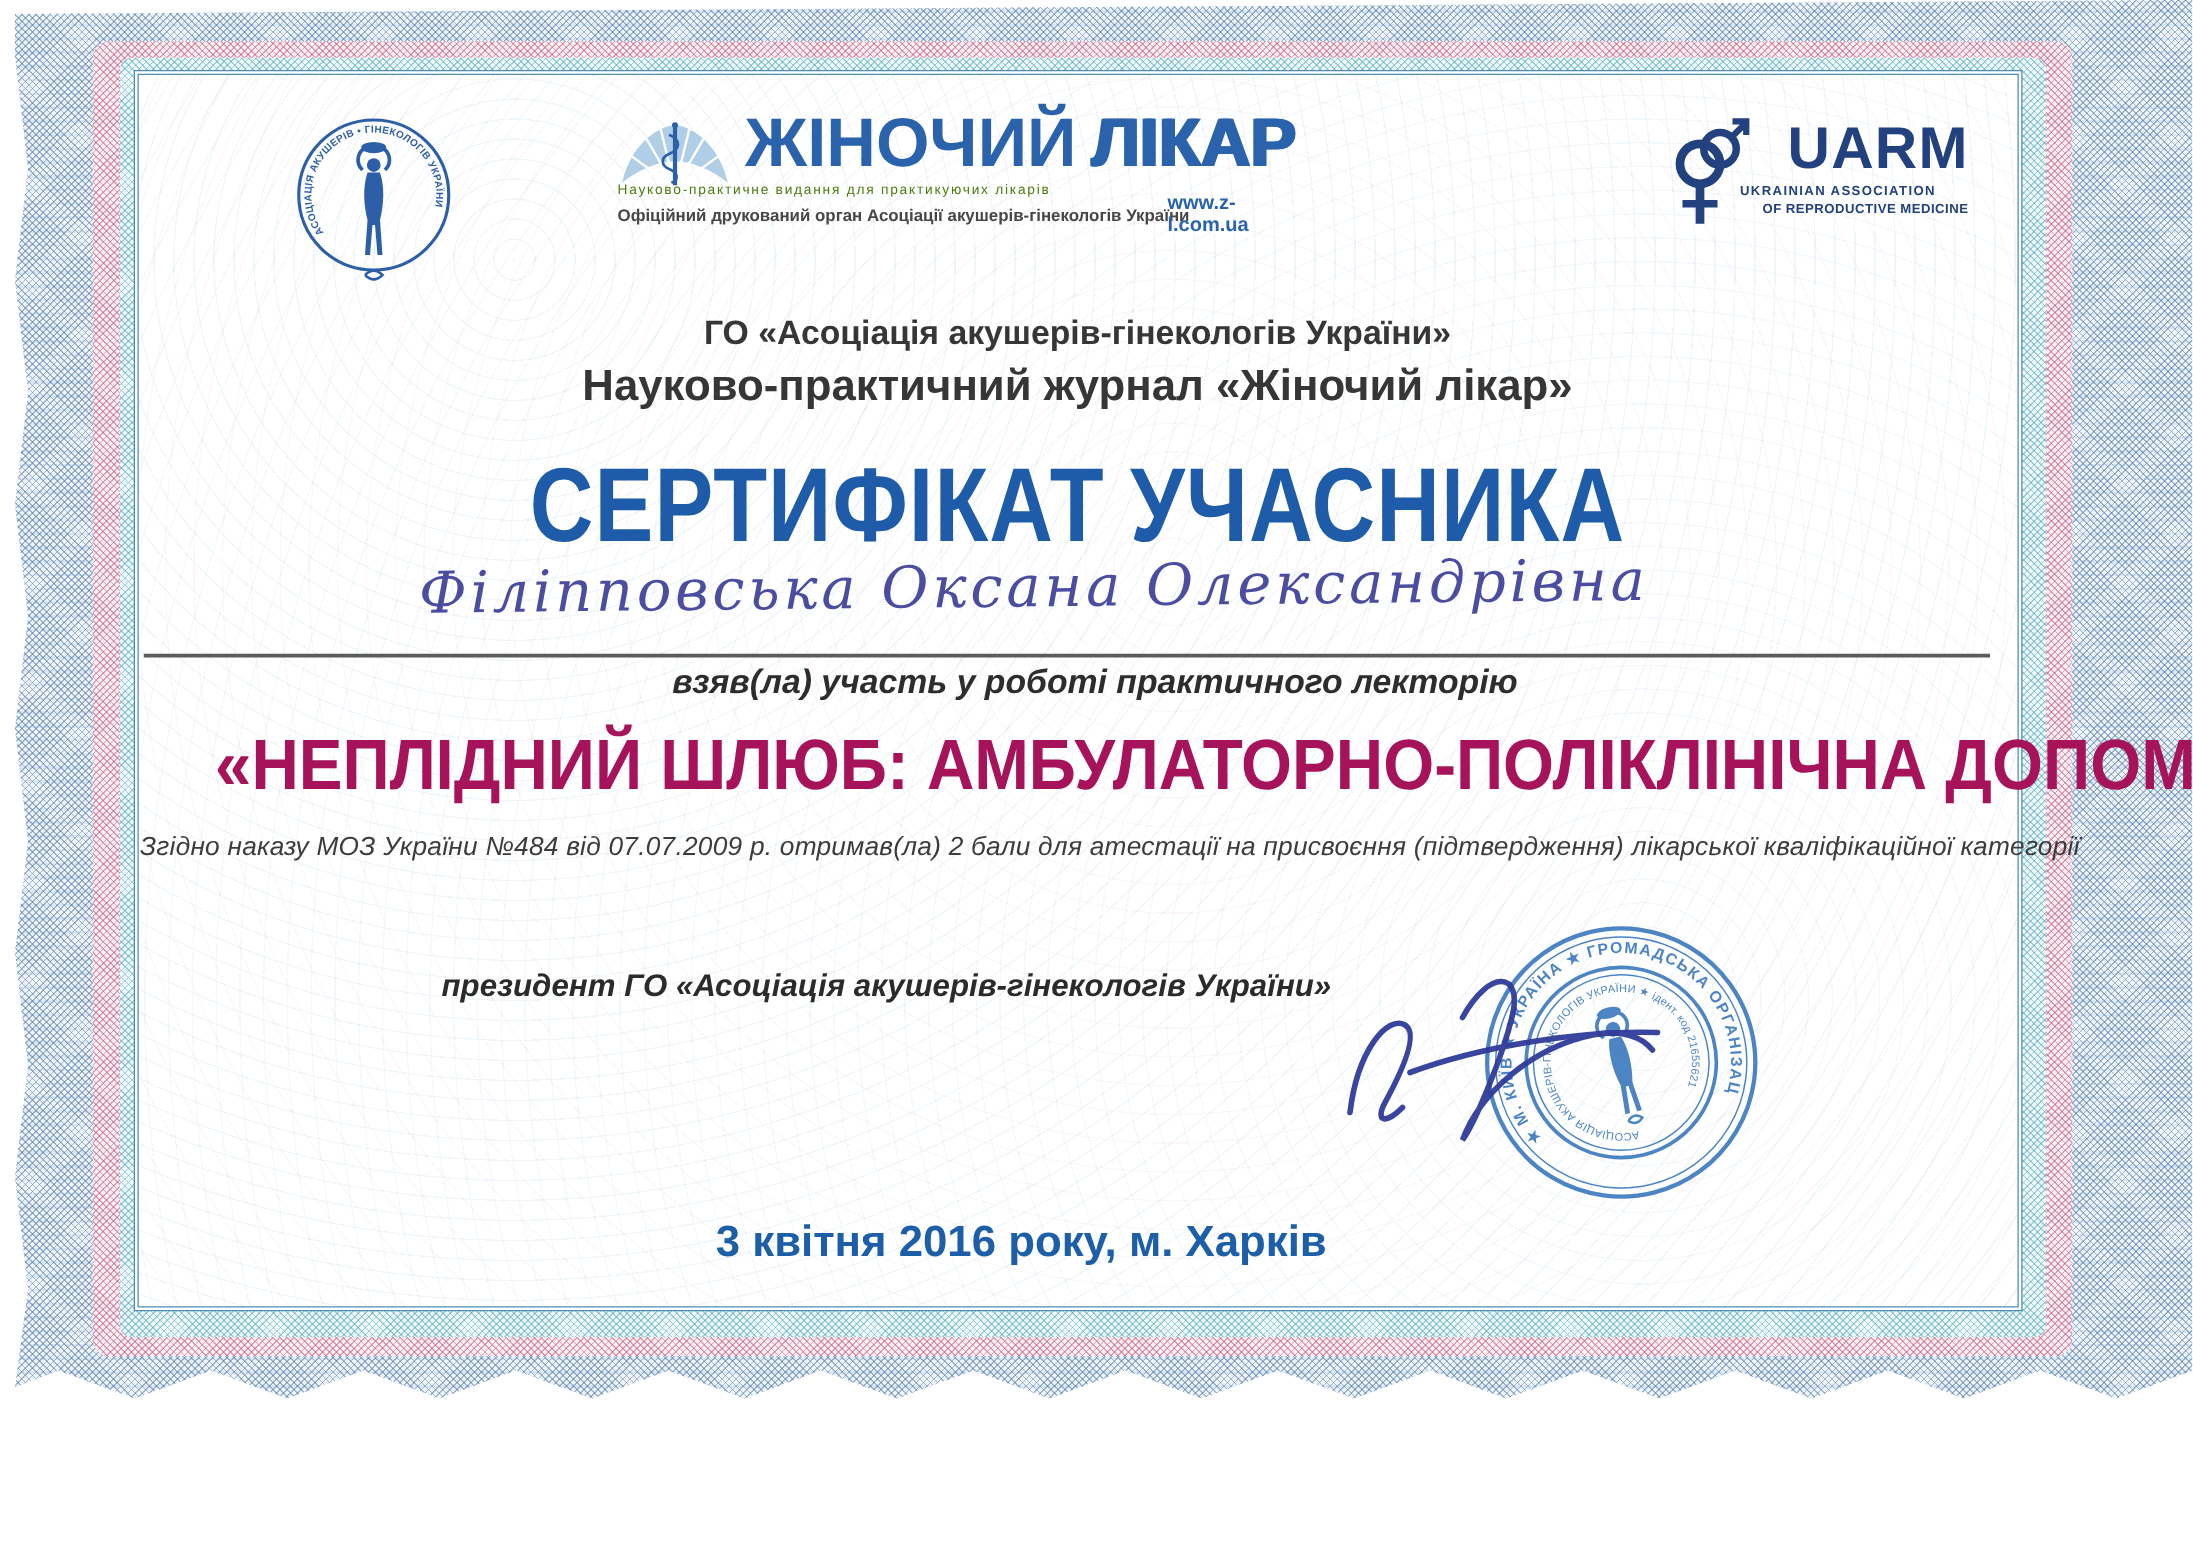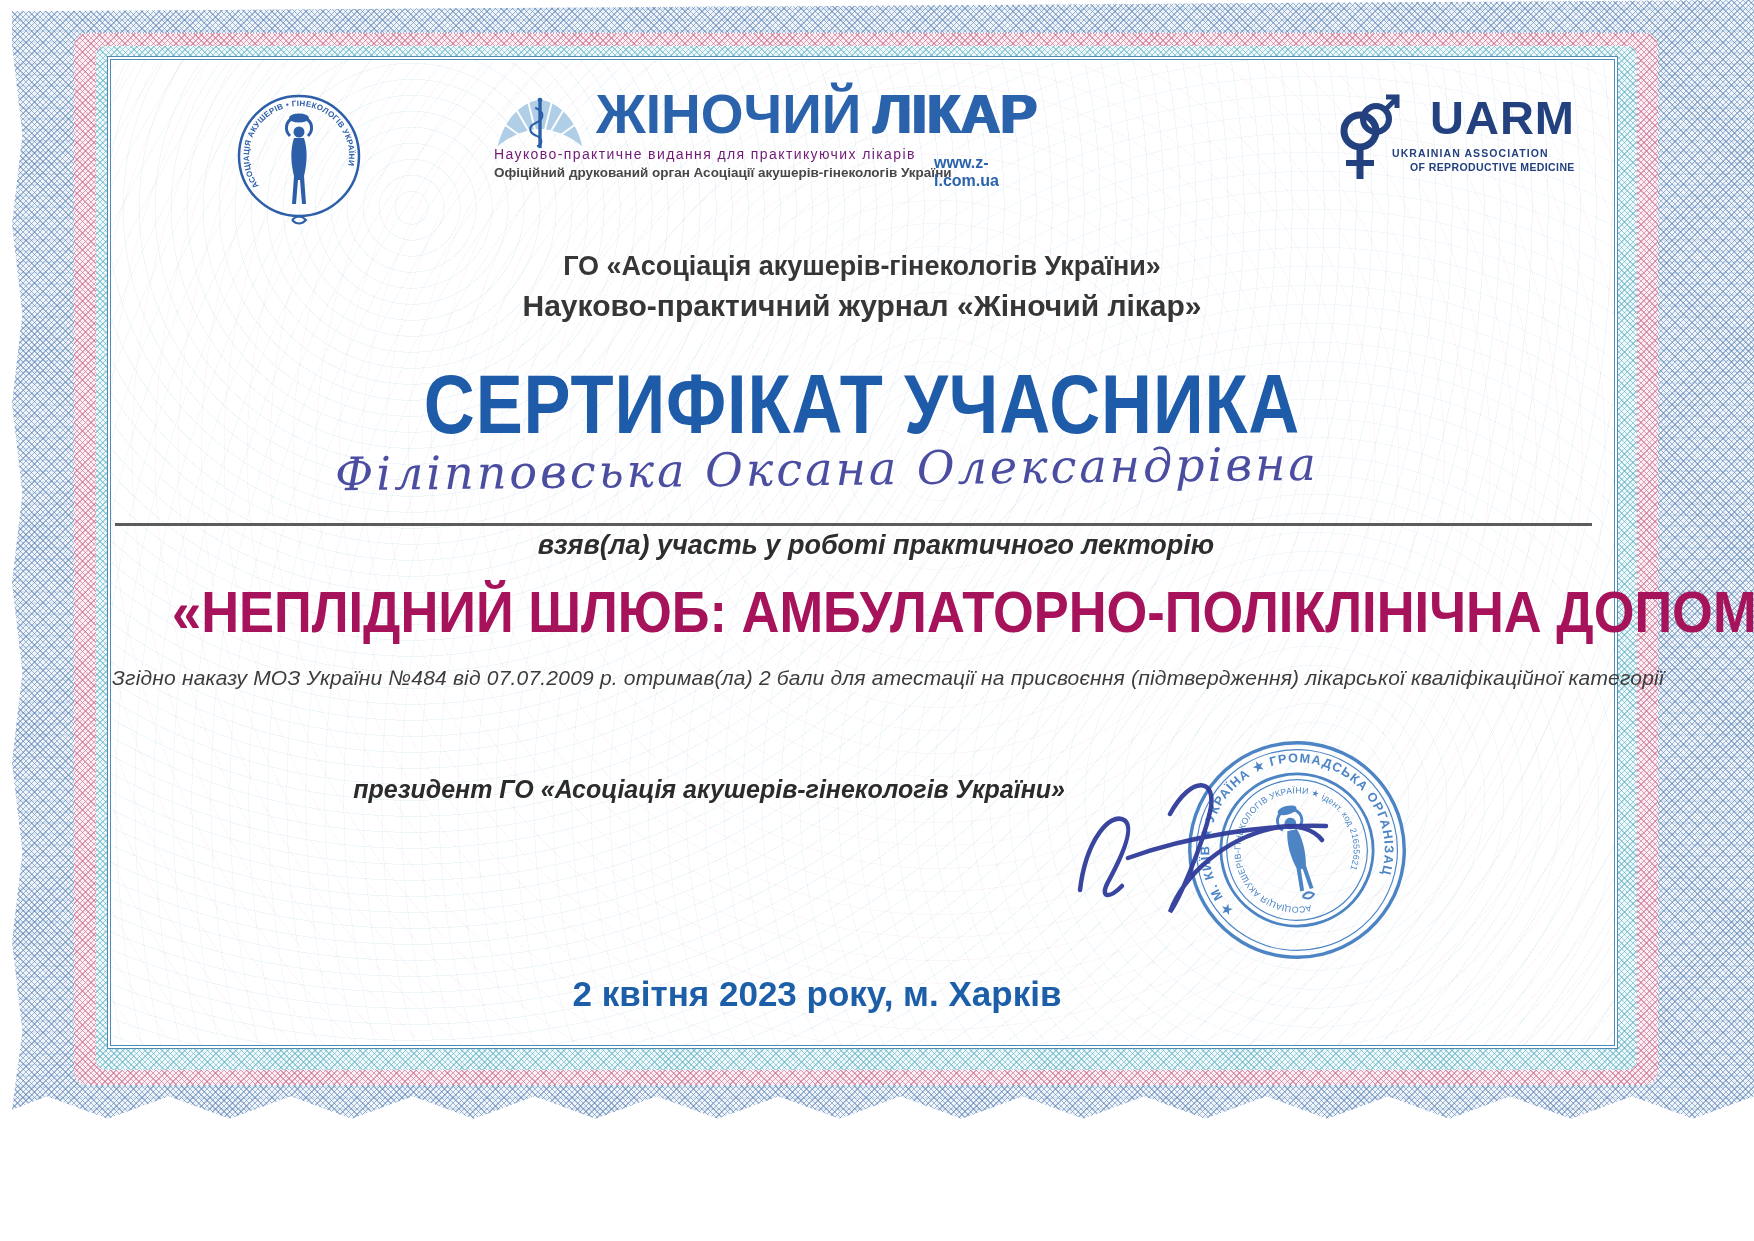--- a/index.html
+++ b/index.html
@@ -44,21 +44,21 @@
       repeating-radial-gradient(circle at 80% 75%, rgba(150,200,225,.12) 0 1px, transparent 1px 19px),
       repeating-radial-gradient(circle at 55% 40%, rgba(230,170,195,.10) 0 1px, transparent 1px 23px);
     border:1px solid #4e8bb5;
     box-shadow:0 0 0 2px #ffffff, 0 0 0 3px #4e8bb5;
   }
 
   
   .ctext{position:absolute;left:112px;width:1500px;text-align:center;white-space:nowrap;}
 
   .header-line1{top:251px;font-size:27px;font-weight:700;color:#363636;}
-  .header-line2{top:289px;font-size:30px;font-weight:700;color:#363636;}
+  .header-line2{top:289px;font-size:35px;font-weight:700;color:#363636;}
 
   .cert-title{top:356px;font-size:84px;font-weight:700;color:#1e5ba8;
               transform:scaleX(.84);letter-spacing:1px;}
 
   .participant-name{top:442px;font-family:"DejaVu Serif",serif;font-style:italic;
                     font-size:46px;color:#4b4da0;letter-spacing:3px;
                     transform:translateX(-35px) rotate(-0.6deg);}
   .name-underline{position:absolute;left:115px;top:523px;width:1477px;height:3px;
                   background:#3f3f3f;opacity:.85;}
 
@@ -76,21 +76,21 @@
   .date-line{top:974px;font-size:35px;font-weight:700;color:#1c5ea8;
              transform:translateX(-45px);}
 
   
   .assoc-logo{position:absolute;left:224px;top:74px;width:150px;height:170px;}
   .journal-logo{position:absolute;left:492px;top:86px;width:556px;height:108px;}
   .jl-icon{position:absolute;left:0;top:6px;}
   .jl-title{position:absolute;left:104px;top:-4px;font-size:55px;color:#2a63ab;
             font-weight:700;letter-spacing:0;white-space:nowrap;text-align:center;}
   .jl-title .bold{text-shadow:1.3px 0 0 #2a63ab,-1.3px 0 0 #2a63ab;margin-left:12px;}
-  .jl-tag1{position:absolute;left:2px;top:60px;font-size:14px;letter-spacing:1.4px;color:#701a75;white-space:nowrap;}
+  .jl-tag1{position:absolute;left:2px;top:60px;font-size:11px;letter-spacing:1.4px;color:#4d7c0f;white-space:nowrap;}
   .jl-tag2{position:absolute;left:2px;top:79px;font-size:13.5px;font-weight:700;color:#474747;white-space:nowrap;}
   .jl-url{position:absolute;left:442px;top:68px;font-size:16px;font-weight:700;color:#2a63ab;}
 
   .uarm-logo{position:absolute;left:1336px;top:90px;width:250px;height:104px;}
   .uarm-icon{position:absolute;left:0;top:2px;}
   .uarm-acronym{position:absolute;left:72px;top:0px;font-size:47px;font-weight:700;
                 color:#23417e;letter-spacing:1px;margin-left:22px;}
   .uarm-l1{position:absolute;left:56px;top:57px;font-size:10.5px;font-weight:700;
            color:#23417e;letter-spacing:1.1px;white-space:nowrap;}
   .uarm-l2{position:absolute;left:74px;top:71px;font-size:10.5px;font-weight:700;
@@ -215,13 +215,13 @@
 </div>
 
 <svg class="signature" width="280" height="200" viewBox="0 0 280 200">
   <g stroke="#2f3c99" stroke-width="4.5" fill="none" stroke-linecap="round" opacity="0.95">
     <path d="M22,150 C28,100 52,72 66,80 C78,87 62,120 50,142 C42,157 50,160 64,146"></path>
     <path d="M112,74 C134,34 160,38 152,72 C144,106 122,158 112,172 C126,134 168,98 216,88 C240,83 256,90 264,100"></path>
     <path d="M70,118 C130,96 210,84 268,86"></path>
   </g>
 </svg>
 
-<div class="ctext date-line">2 квітня 2023 року, м. Харків</div>
+<div class="ctext date-line">3 квітня 2016 року, м. Харків</div>
 
 </body></html>

